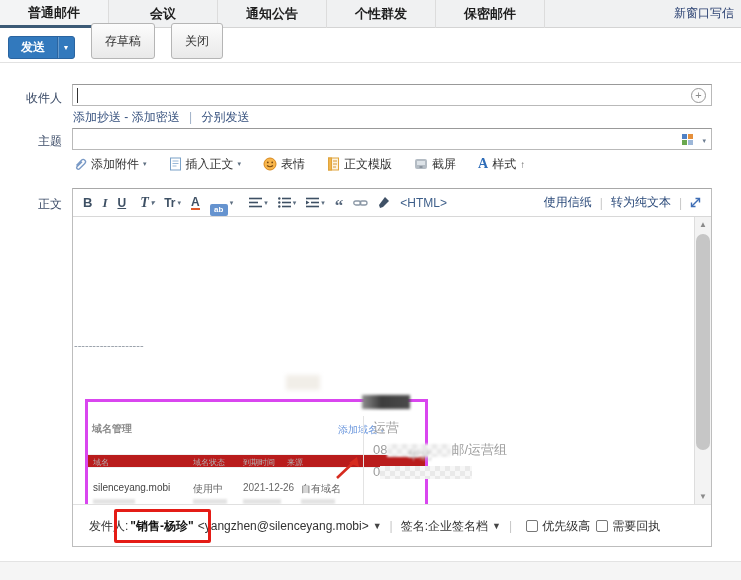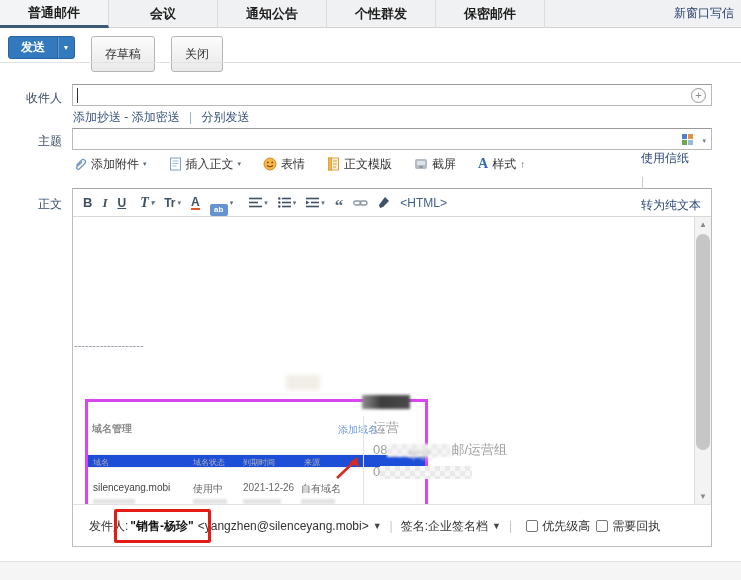--- a/index.html
+++ b/index.html
@@ -6,21 +6,21 @@
   body { font-family:"Liberation Sans","DejaVu Sans",sans-serif; background:#fff; }
   .page { position:relative; width:741px; height:580px; background:#fff; overflow:hidden; font-size:12px; color:#333; }
 
   
   .tabbar { position:absolute; left:0; top:0; width:741px; height:28px; background:#f0f1f2; border-bottom:1px solid #d4d4d4; display:flex; }
   .tab { width:109px; height:28px; line-height:27px; text-align:center; font-size:13px; font-weight:bold; color:#1d1d1d; border-right:1px solid #dcdcdc; cursor:default; }
   .tab.active { border-bottom:3px solid #3c5a76; line-height:25px; background:#f3f4f5; }
   .newwin { position:absolute; right:7px; top:5px; color:#283f70; font-size:12px; }
 
   
-  .actionbar { position:absolute; left:8px; top:36px; height:23px; display:flex; align-items:flex-start; }
+  .actionbar { position:absolute; left:8px; top:36px; height:23px; display:flex; align-items:flex-end; }
   .btn-send { display:flex; height:23px; border:1px solid #2a64a0; border-radius:3px; overflow:hidden; background:#3279bd; }
   .btn-send .send-main { padding:0 12px; color:#fff; font-weight:bold; font-size:12px; line-height:21px; }
   .btn-send .send-caret { width:17px; border-left:1px solid #2a64a0; box-shadow:inset 1px 0 0 rgba(255,255,255,.25); color:#fff; font-size:7px; line-height:21px; text-align:center; }
   .btn-gray { height:36px; margin-left:16px; padding:0 13px; border:1px solid #b5b5b5; border-radius:3px; background:linear-gradient(#fcfcfc,#e9e9e9); color:#333; font-size:12px; line-height:20px; }
   .hr-top { position:absolute; left:0; top:62px; width:741px; border-top:1px solid #e2e2e2; }
 
   
   .flabel { position:absolute; color:#3a4a66; font-size:12px; }
   .finput { position:absolute; left:72px; width:640px; height:22px; background:#fff; border:1px solid #b9b9b9; border-top-color:#999; }
   .cursor { position:absolute; left:4px; top:3px; width:1px; height:15px; background:#333; }
@@ -44,40 +44,40 @@
   .egrp { display:flex; align-items:center; gap:10px; }
   .tbtn { display:flex; align-items:center; gap:2px; color:#3e5064; font-size:12px; font-weight:bold; }
   .tbtn.b { font-size:13px; }
   .tbtn.i { font-family:"Liberation Serif",serif; font-style:italic; font-size:13px; }
   .tbtn.u { text-decoration:underline; }
   .tbtn.ff { font-family:"Liberation Serif",serif; font-style:italic; font-size:14px; }
   .tbtn.fc { border-bottom:2px solid #e05a2b; line-height:12px; }
   .hl-box { width:18px; height:12px; background:#6593cf; border-radius:2px; color:#fff; font-size:8px; font-weight:bold; text-align:center; line-height:12px;margin-top:14px; }
   .quote { font-family:"Liberation Serif",serif; font-size:17px; color:#56677c; font-weight:bold; line-height:10px; margin-top:6px; }
   .html-tag { color:#3e5f8a; font-size:12px; }
-  .etb-right { margin-left:auto; display:flex; gap:8px; color:#2b4a7a; font-size:12px;flex-direction:column; }
+  .etb-right { margin-left:auto; display:flex; align-items:center; gap:8px; color:#2b4a7a; font-size:12px; }
   .etb-right .pipe { color:#c8c8c8; }
 
   .econtent { position:relative; width:638px; height:287px; overflow:hidden; background:#fff; }
   .sig-dash { position:absolute; left:1px; top:122px; color:#8f97a1; font-size:11px; letter-spacing:0px; }
 
   
   .sbar { position:absolute; right:0; top:0; width:17px; height:287px; background:#f3f3f3; border-left:1px solid #ddd; }
   .sb-up { position:absolute; top:3px; left:0; width:16px; text-align:center; font-size:8px; color:#8a8a8a; }
   .sb-thumb { position:absolute; left:1px; top:17px; width:14px; height:216px; background:#c6c6c6; border-radius:7px; }
   .sb-dn { position:absolute; bottom:3px; left:0; width:16px; text-align:center; font-size:8px; color:#8a8a8a; }
 
   
   .embedded { position:absolute; left:0; top:150px; width:620px; height:137px; filter:blur(0.4px); }
   .blob { position:absolute; left:213px; top:8px; width:34px; height:15px; background:#f1eee8; filter:blur(2px); }
   .dm-card { position:absolute; left:12px; top:32px; width:343px; height:110px; background:#fff; border:3px solid #d946ef; }
   .dm-title { position:absolute; left:4px; top:20px; font-size:10px; font-weight:bold; color:#8a8a8a; }
   .dm-link { position:absolute; left:250px; top:21px; font-size:10px; color:#6b97dd; }
   .dm-link .caret-s { color:#9db6dd; font-size:6px; }
-  .dm-head { position:absolute; left:0; top:52px; width:100%; height:14px; background:#1d4ed8; border-top:1px solid #f0f0f0; border-bottom:1px solid #f0f0f0;text-align:center; }
+  .dm-head { position:absolute; left:0; top:52px; width:100%; height:14px; background:#b91c1c; border-top:1px solid #f0f0f0; border-bottom:1px solid #f0f0f0;text-align:center; }
   .dm-h { position:absolute; top:2px; font-size:8px; color:#b3b3b3; }
   .dm-c { position:absolute; top:80px; font-size:10px; color:#666;text-align:center; }
   .dm-bar { position:absolute; top:97px; height:5px; background:#e3e3e3; filter:blur(1px); }
   .red-arrow { position:absolute; left:260px; top:88px; }
   .v-div { position:absolute; left:290px; top:49px; width:1px; height:88px; background:#e3e3e3; }
   .dark-redact { position:absolute; left:289px; top:28px; width:48px; height:14px; background:linear-gradient(90deg,#8d8d8d,#3d3d3d 40%,#4a4a4a); filter:blur(1.5px); }
   .contact { position:absolute; left:300px; top:50px; font-size:13px; color:#9c9c9c; line-height:22px; filter:blur(0.3px); }
   .mosaic { display:inline-block; vertical-align:middle; height:13px;
     background-image:linear-gradient(45deg,#e9e9e9 25%,transparent 25%,transparent 75%,#e9e9e9 75%),linear-gradient(45deg,#e9e9e9 25%,#f7f7f7 25%,#f7f7f7 75%,#e9e9e9 75%);
     background-size:10px 10px; background-position:0 0,5px 5px; }
@@ -284,21 +284,21 @@
       <div class="embedded">
         <div class="blob"></div>
 
         <div class="dm-card">
           <div class="dm-title">域名管理</div>
           <div class="dm-link"><span>添加域名</span> <span class="caret-s">▾</span></div>
           <div class="dm-head">
             <span class="dm-h" style="left:5px;">域名</span>
             <span class="dm-h" style="left:105px;">域名状态</span>
             <span class="dm-h" style="left:155px;">到期时间</span>
-            <span class="dm-h" style="left:216px;">来源</span>
+            <span class="dm-h" style="left:199px;">来源</span>
           </div>
           <div>
             <span class="dm-c" style="left:5px; color:#444;">silenceyang.mobi</span>
             <span class="dm-c" style="left:105px;">使用中</span>
             <span class="dm-c" style="left:155px;">2021-12-26</span>
             <span class="dm-c" style="left:213px;">自有域名</span>
           </div>
           <div>
             <span class="dm-bar" style="left:5px; width:42px;"></span>
             <span class="dm-bar" style="left:105px; width:34px;"></span>

